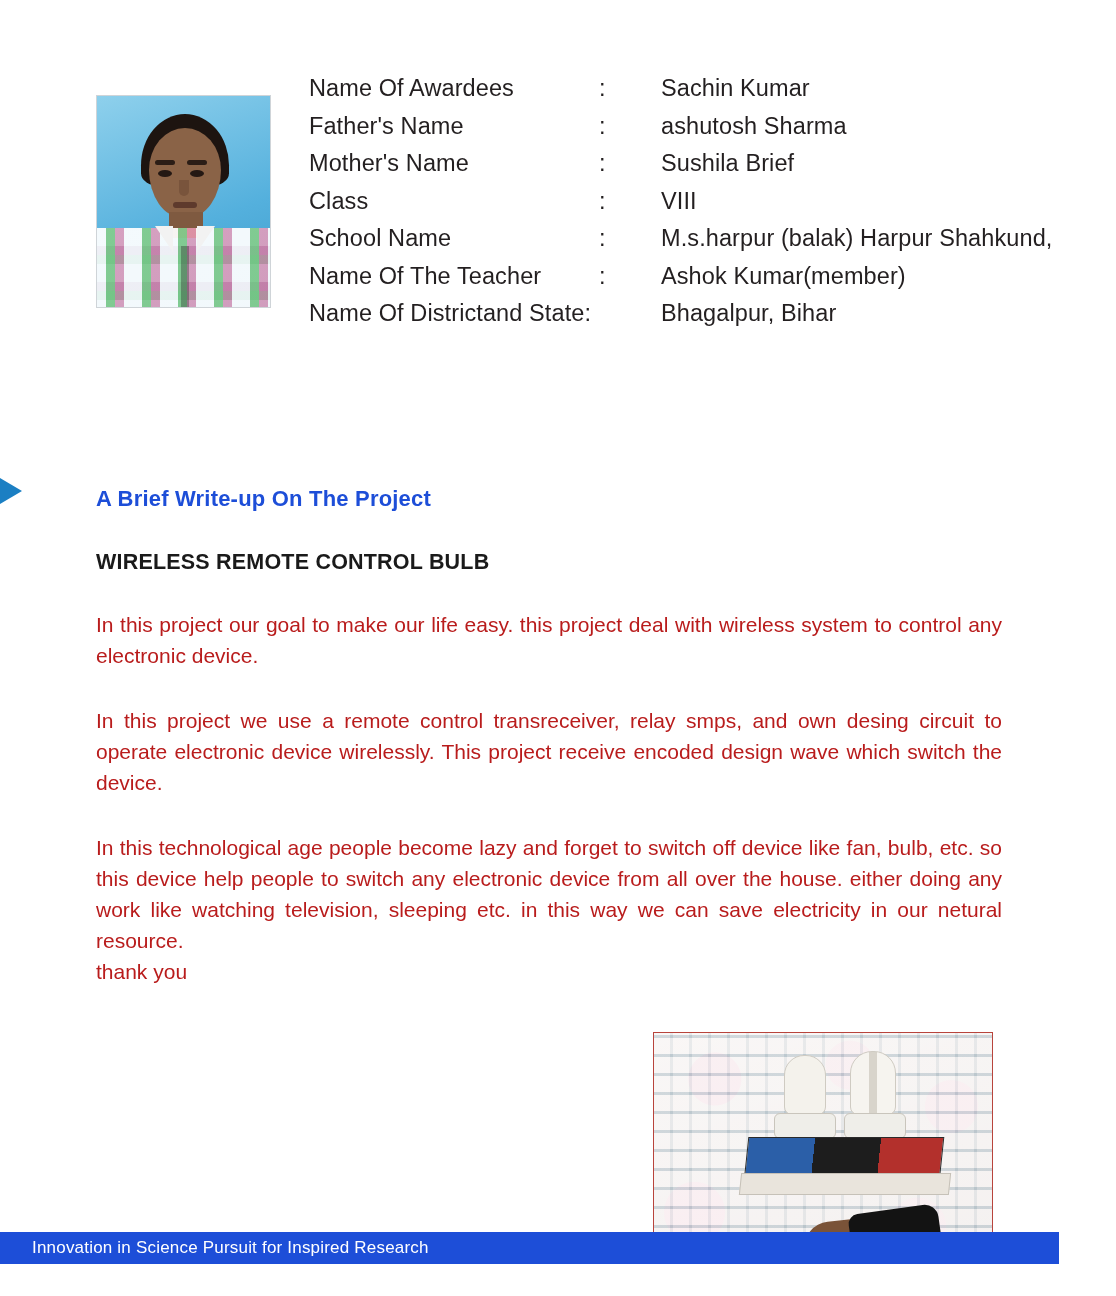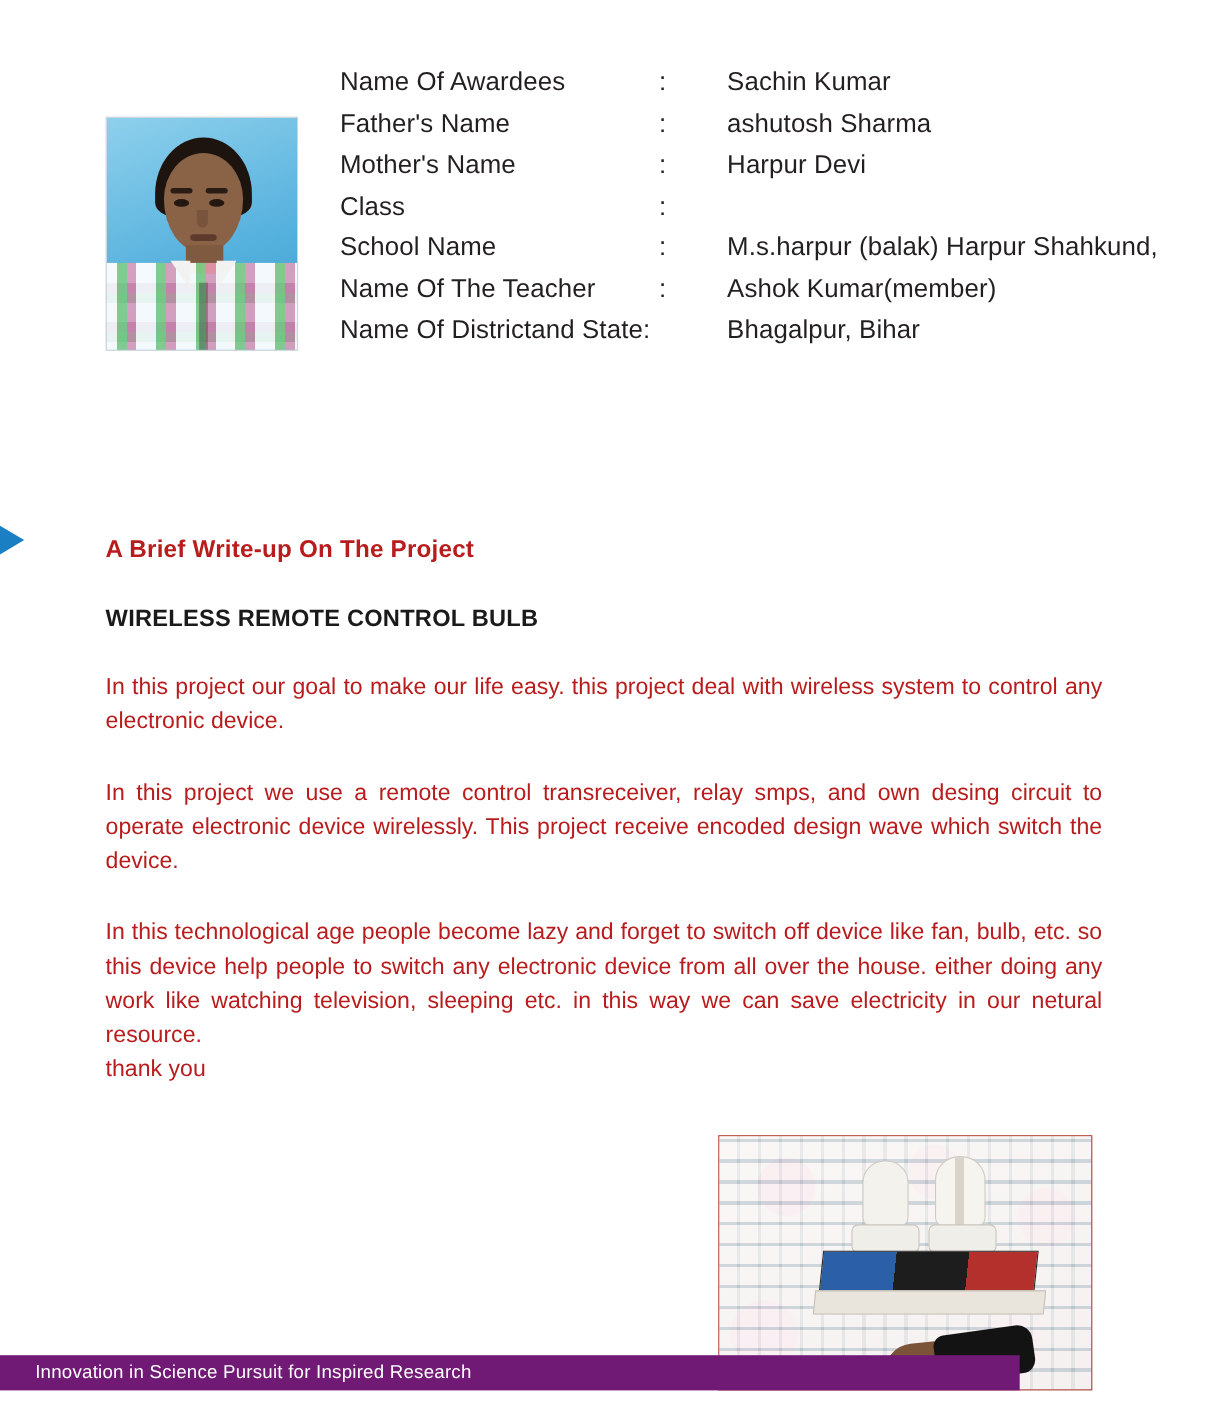--- a/index.html
+++ b/index.html
@@ -30,24 +30,24 @@
     height: 0;
     border-top: 13px solid transparent;
     border-bottom: 13px solid transparent;
     border-left: 22px solid #1b7fc3;
   }
 
   
   .info-block {
     position: absolute;
     left: 96px;
-    top: 56px;
+    top: 70px;
     width: 1000px;
     display: flex;
-    align-items: flex-end;
+    align-items: center;
   }
 
   .photo {
     width: 175px;
     height: 213px;
     flex: 0 0 auto;
     border: 1px solid #cfd4d8;
     position: relative;
     overflow: hidden;
     background: linear-gradient(#7ec8e8, #4aa8d8);
@@ -143,21 +143,21 @@
   .writeup {
     position: absolute;
     left: 96px;
     top: 486px;
     width: 906px;
   }
   .writeup h2 {
     margin: 0;
     font-size: 22px;
     font-weight: bold;
-    color: #b91c1c;
+    color: #1d4ed8;
     letter-spacing: .2px;
   }
   .writeup h3 {
     margin: 38px 0 4px 0;
     font-size: 21.5px;
     font-weight: bold;
     color: #1a1a1a;
     letter-spacing: .2px;
   }
   .writeup p {
@@ -230,23 +230,23 @@
   .pp-hand2 {
     position: absolute; left: 128px; top: 208px; width: 90px; height: 28px;
     background: #6d4930; border-radius: 18px 10px 6px 14px;
   }
 
   
   .footer {
     position: absolute;
     left: 0;
     bottom: 32px;
-    width: 927px;
+    width: 1059px;
     height: 32px;
-    background: #701a75;
+    background: #1d4ed8;
   }
   .footer .label {
     position: absolute;
     left: 32px;
     top: 0;
     line-height: 32px;
     font-size: 17px;
     color: #ffffff;
     letter-spacing: .2px;
   }
@@ -293,26 +293,27 @@
 
     <div class="frow">
       <span class="flabel">Father's Name</span>
       <span class="fcolon">:</span>
       <span class="fvalue">ashutosh Sharma</span>
     </div>
 
     <div class="frow">
       <span class="flabel">Mother's Name</span>
       <span class="fcolon">:</span>
-      <span class="fvalue">Harpur Devi</span>
+      <span class="fvalue">Sushila Brief</span>
     </div>
 
     <div class="frow">
       <span class="flabel">Class</span>
       <span class="fcolon">:</span>
+      <span class="fvalue">VIII</span>
     </div>
 
     <div class="frow">
       <span class="flabel">School Name</span>
       <span class="fcolon">:</span>
       <span class="fvalue">M.s.harpur (balak) Harpur Shahkund,</span>
     </div>
 
 
     <div class="frow">

